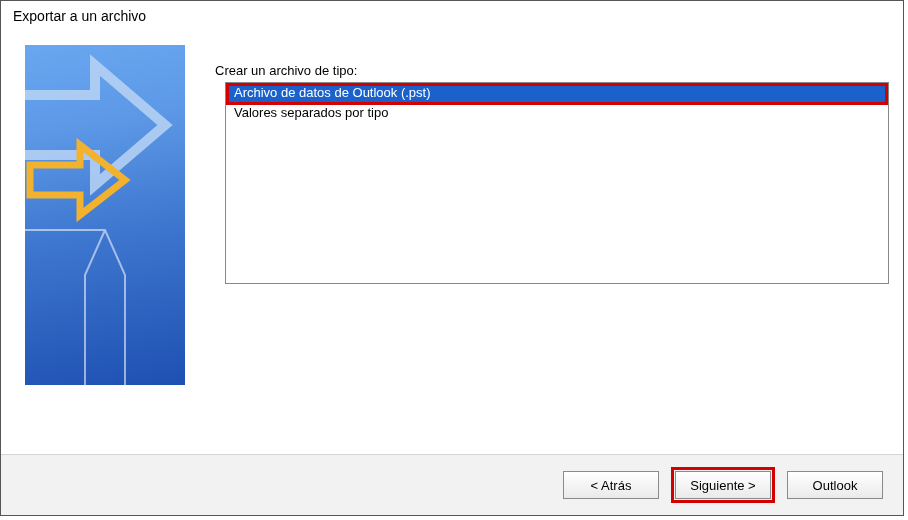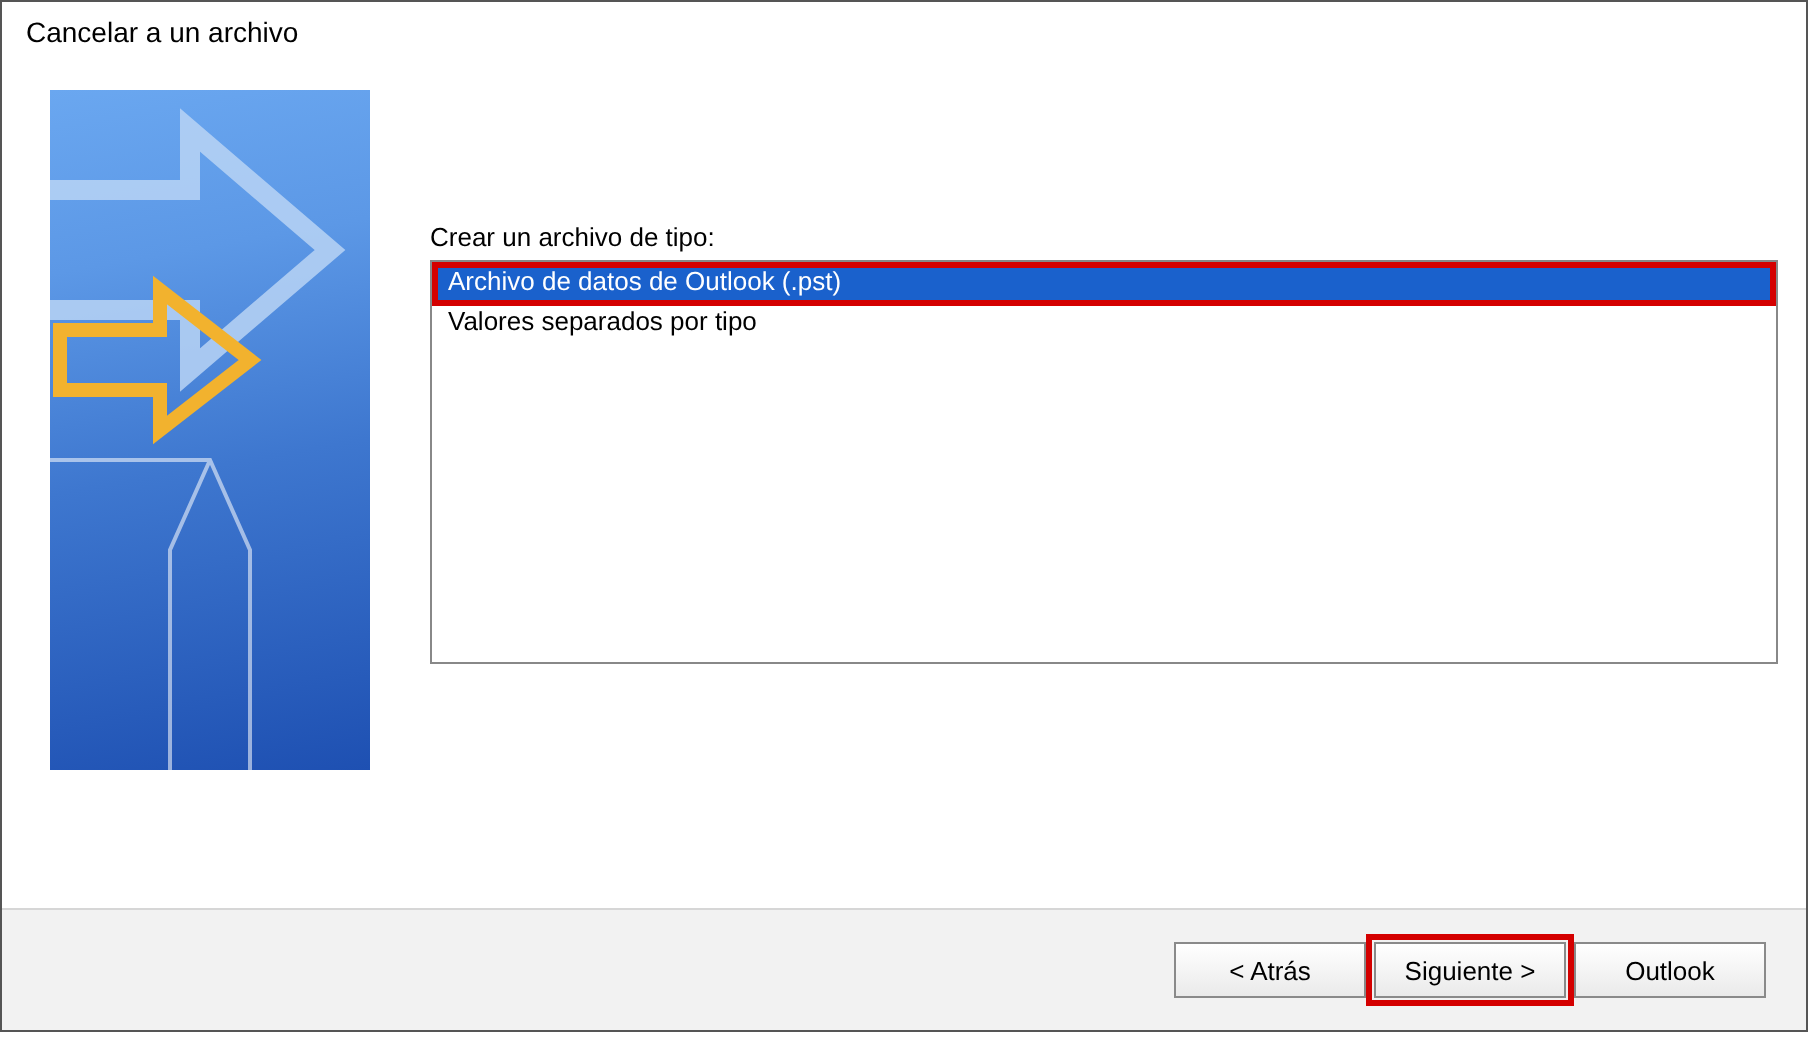--- a/index.html
+++ b/index.html
@@ -28,21 +28,21 @@
     overflow:hidden;
   }
   .wizard-img svg{position:absolute;left:0;top:0;width:160px;height:340px;}
   .content{
     flex:1 1 auto;
     padding-left:30px;
     padding-top:18px;
     display:flex;
     flex-direction:column;
   }
-  .label{margin-bottom:4px;margin-top:48px;}
+  .label{margin-bottom:4px;}
   .listbox{
     border:1px solid #888;
     height:200px;
     background:#fff;
     overflow:auto;
     position:relative;
   }
   .option{
     padding:1px 6px 1px 8px;
     line-height:18px;
@@ -61,37 +61,37 @@
   }
   .footer{
     position:absolute;
     left:0;right:0;bottom:0;height:60px;
     border-top:1px solid #d6d6d6;
     background:#f2f2f2;
     display:flex;
     justify-content:flex-end;
     align-items:center;
     padding-right:20px;
-    gap:4px;
+    gap:16px;
   }
   .btn{
     min-width:96px;height:28px;
     border:1px solid #8a8a8a;
     background:linear-gradient(#fff,#eaeaea);
     font-family:inherit;font-size:13px;
     padding:0 14px;
     cursor:pointer;
   }
 </style>
 </head>
 <body>
 
 <div class="dialog">
 
-  <div class="title">Cancelar a un archivo</div>
+  <div class="title">Exportar a un archivo</div>
 
   <div class="body">
     <div class="wizard-img">
       <svg viewBox="0 0 160 340">
 
         <g fill="none" stroke="#b8d3f5" stroke-width="10" opacity="0.85">
           <path d="M -30 50  L 70 50  L 70 20  L 140 80  L 70 140  L 70 110  L -30 110 Z"></path>
         </g>
 
         <g fill="none" stroke="#f2b22e" stroke-width="7">
@@ -100,21 +100,21 @@
 
         <g fill="none" stroke="#ffffff" stroke-width="2" opacity="0.55">
           <path d="M -10 185 L 80 185 L 100 230 L 100 340 M 80 185 L 60 230 L 60 340"></path>
         </g>
       </svg>
     </div>
 
     <div class="content">
       <div class="label">Crear un archivo de tipo:</div>
 
-      <div class="listbox" style="position:relative;">
+      <div class="listbox" style="position:relative;margin-left:10px;">
         <div class="option selected">Archivo de datos de Outlook (.pst)</div>
         <div class="option">Valores separados por tipo</div>
         <div class="hl-red" style="left:0;top:0;right:0;height:22px;"></div>
       </div>
     </div>
   </div>
 
   <div class="footer">
     <button class="btn">&lt;  Atrás</button>
     <div style="position:relative;display:inline-block;">

